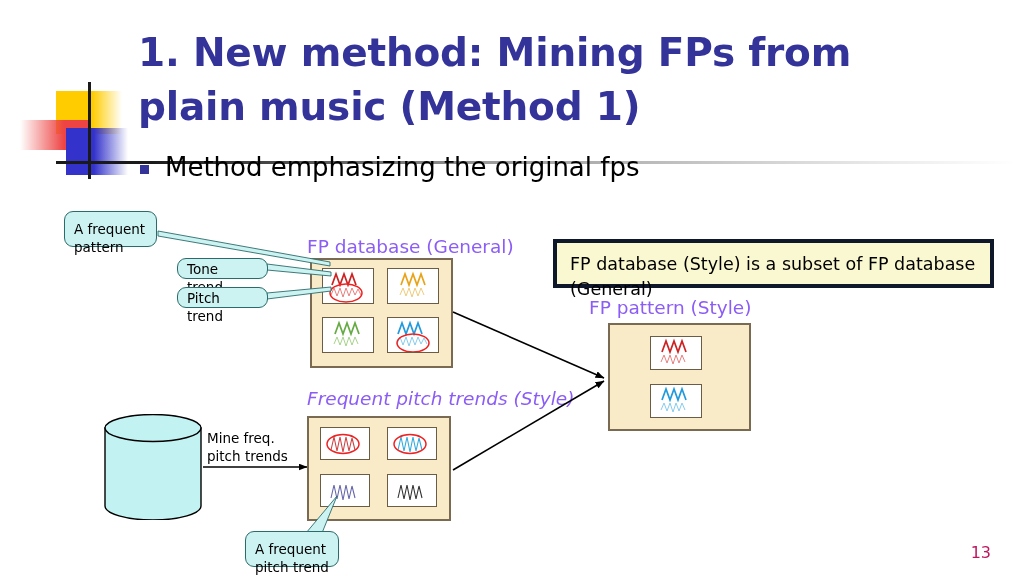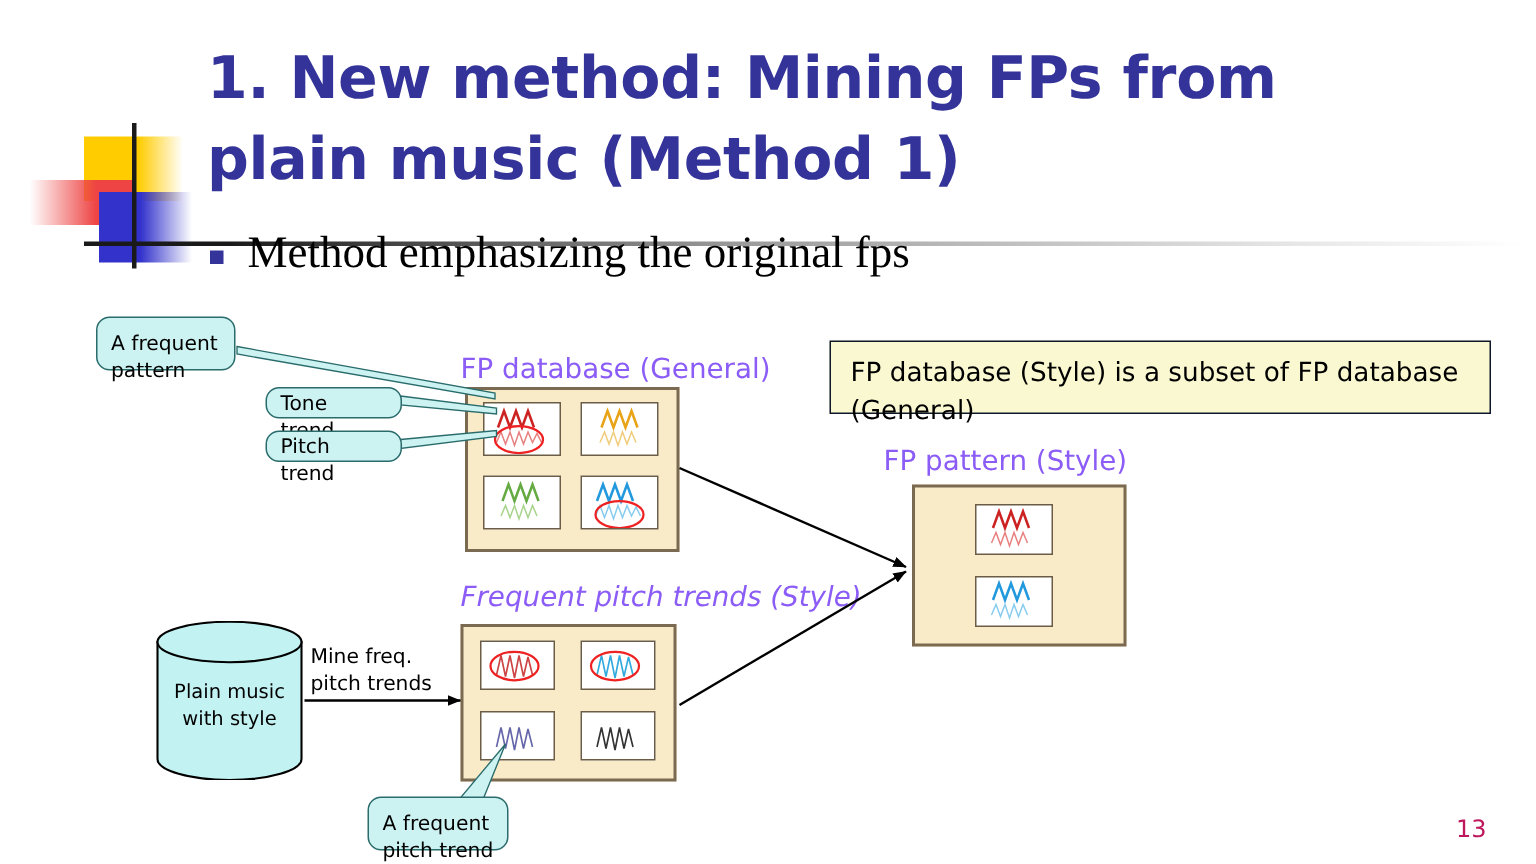--- a/index.html
+++ b/index.html
@@ -87,41 +87,41 @@
   }
   #bullet-marker {
     width: 9px;
     height: 9px;
     background: #333399;
     margin-right: 16px;
     margin-top: 5px;
     flex: 0 0 auto;
   }
   #bullet-text {
-    font-size: 30px;
+    font-size: 26px;
     color: #000000;
-    font-family: Liberation Serif, serif;
   }
 
   
   .yellow-box {
     position: absolute;
     background: #FAEBC8;
     border: 2px solid #7A6A52;
     box-sizing: border-box;
   }
   .note-box {
     position: absolute;
     background: #FAF8D0;
-    border: 1px solid #0f172a;
+    border: 4px solid #0f172a;
     box-sizing: border-box;
     padding: 9px 12px 9px 13px;
     font-size: 17.5px;
     line-height: 1.42;
     color: #000;
+    margin-top: 12px;
   }
   .section-label {
     position: absolute;
     font-size: 18.5px;
     color: #8b5cf6;
     white-space: nowrap;
   }
 
   
   .pattern-card {
@@ -315,21 +315,20 @@
   <svg width="48" height="31" viewBox="0 0 48 31">
     <path d="M10 23 L13 10 L16 24 L19 10 L22 25 L25 10 L28 24 L31 11 L34 23" fill="none" stroke="#333333" stroke-width="1.1"></path>
   </svg>
 </div>
 
 <div id="cylinder-plain-music">
   <svg width="100" height="106" viewBox="0 0 100 106" style="position:absolute;left:0;top:0;">
     <path d="M2 14 L2 92 A48 14 0 0 0 98 92 L98 14 Z" fill="#C3F2F2" stroke="#000" stroke-width="1.4"></path>
     <ellipse cx="50" cy="14" rx="48" ry="13.5" fill="#C3F2F2" stroke="#000" stroke-width="1.4"></ellipse>
   </svg>
-  <div id="cylinder-label">Plain music<br>with style</div>
 </div>
 
 <div class="mine-label">Mine freq.<br>pitch trends</div>
 
 <div class="callout" style="left:64px; top:211px; width:93px; height:36px;">A frequent<br>pattern</div>
 
 <div class="callout" style="left:177px; top:258px; width:91px; height:21px; padding:2px 9px;">Tone trend</div>
 
 <div class="callout" style="left:177px; top:287px; width:91px; height:21px; padding:2px 9px;">Pitch trend</div>
 

